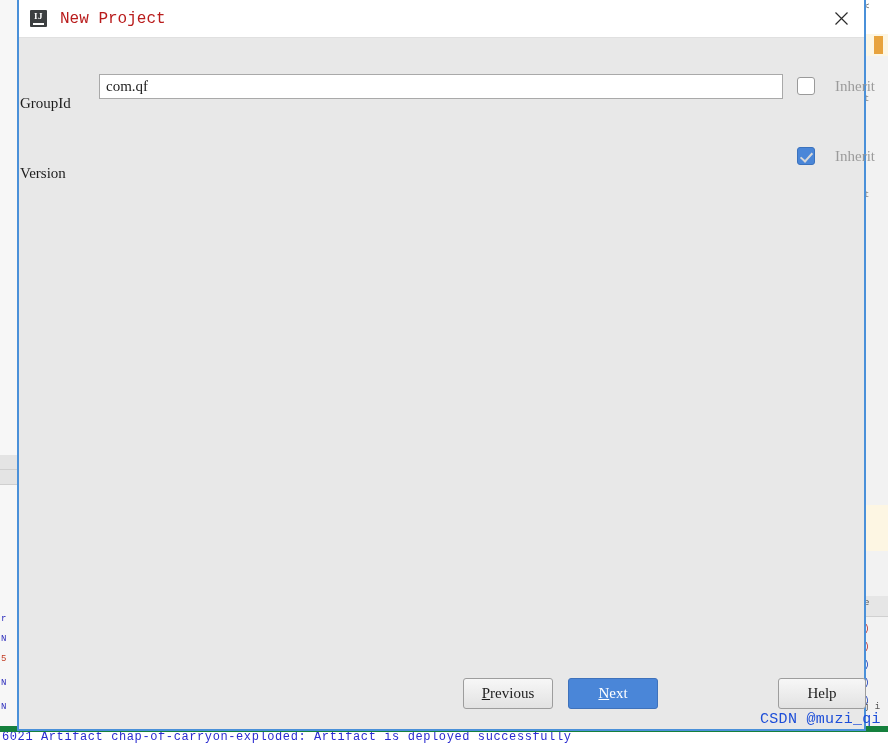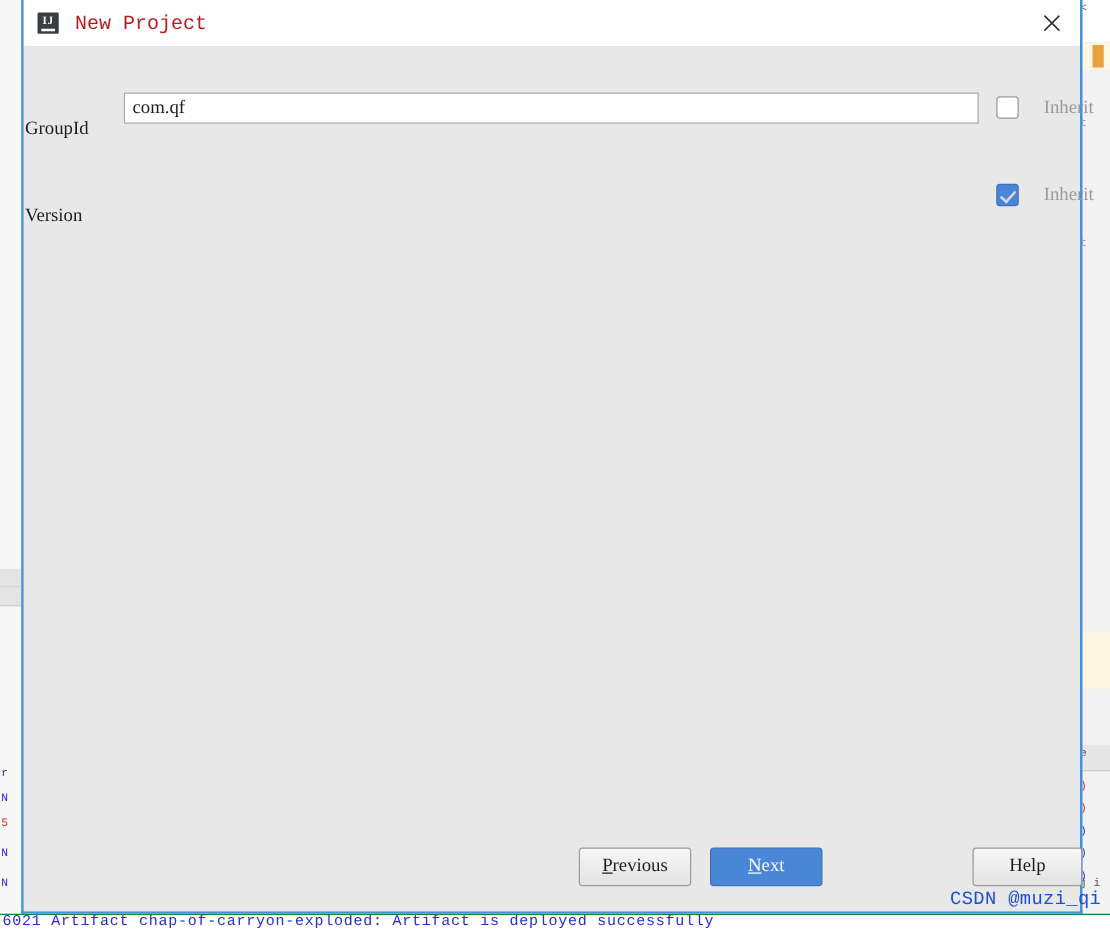--- a/index.html
+++ b/index.html
@@ -84,21 +84,21 @@
     background: #e8a33d;
   }
   .ide-bottom-console {
     position: absolute;
     left: 0;
     bottom: 0;
     width: 888px;
     height: 12px;
     background: #ffffff;
     overflow: hidden;
-    border-top: 1px solid #15803d;
+    border-top: 6px solid #15803d;
   }
   .ide-bottom-console .console-line {
     position: absolute;
     left: 2px;
     top: -2px;
     font-family: "Liberation Mono", monospace;
     font-size: 12px;
     letter-spacing: 0.6px;
     color: #2a2ad0;
     white-space: nowrap;

